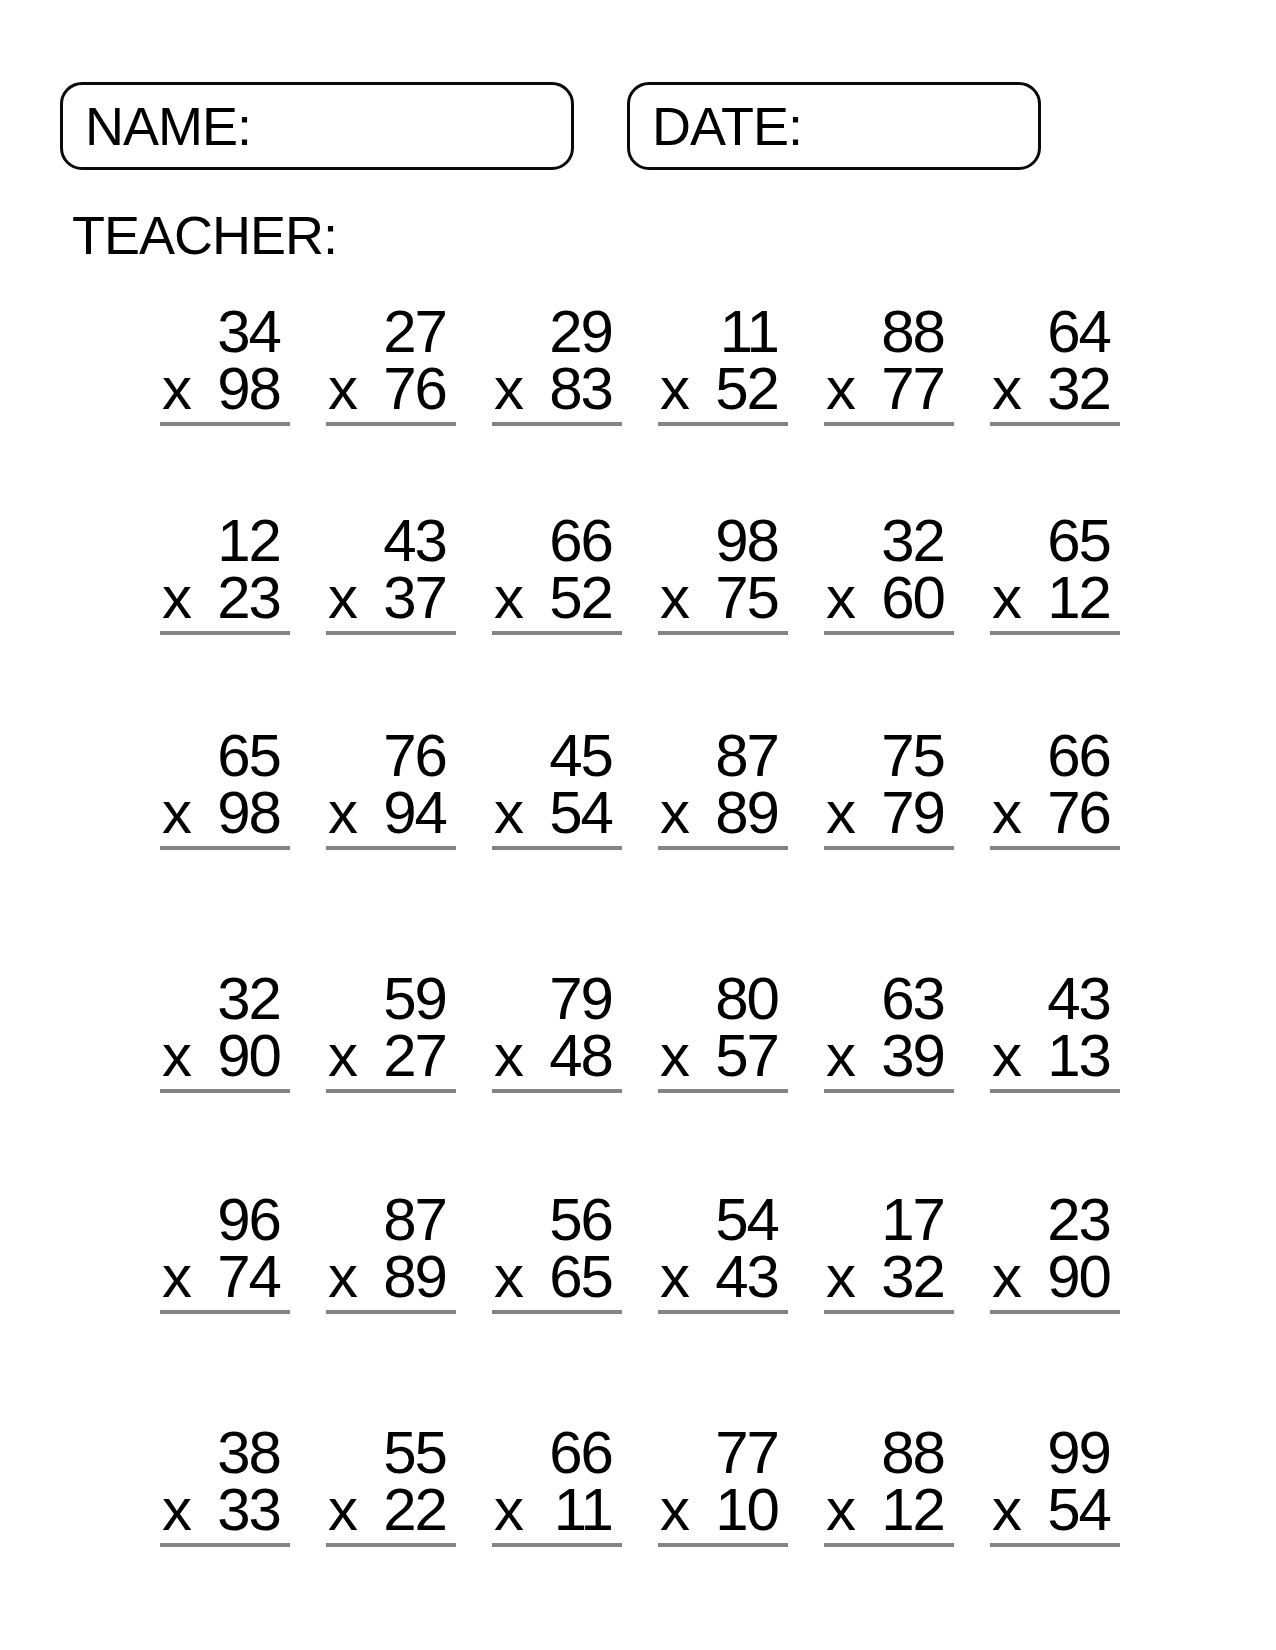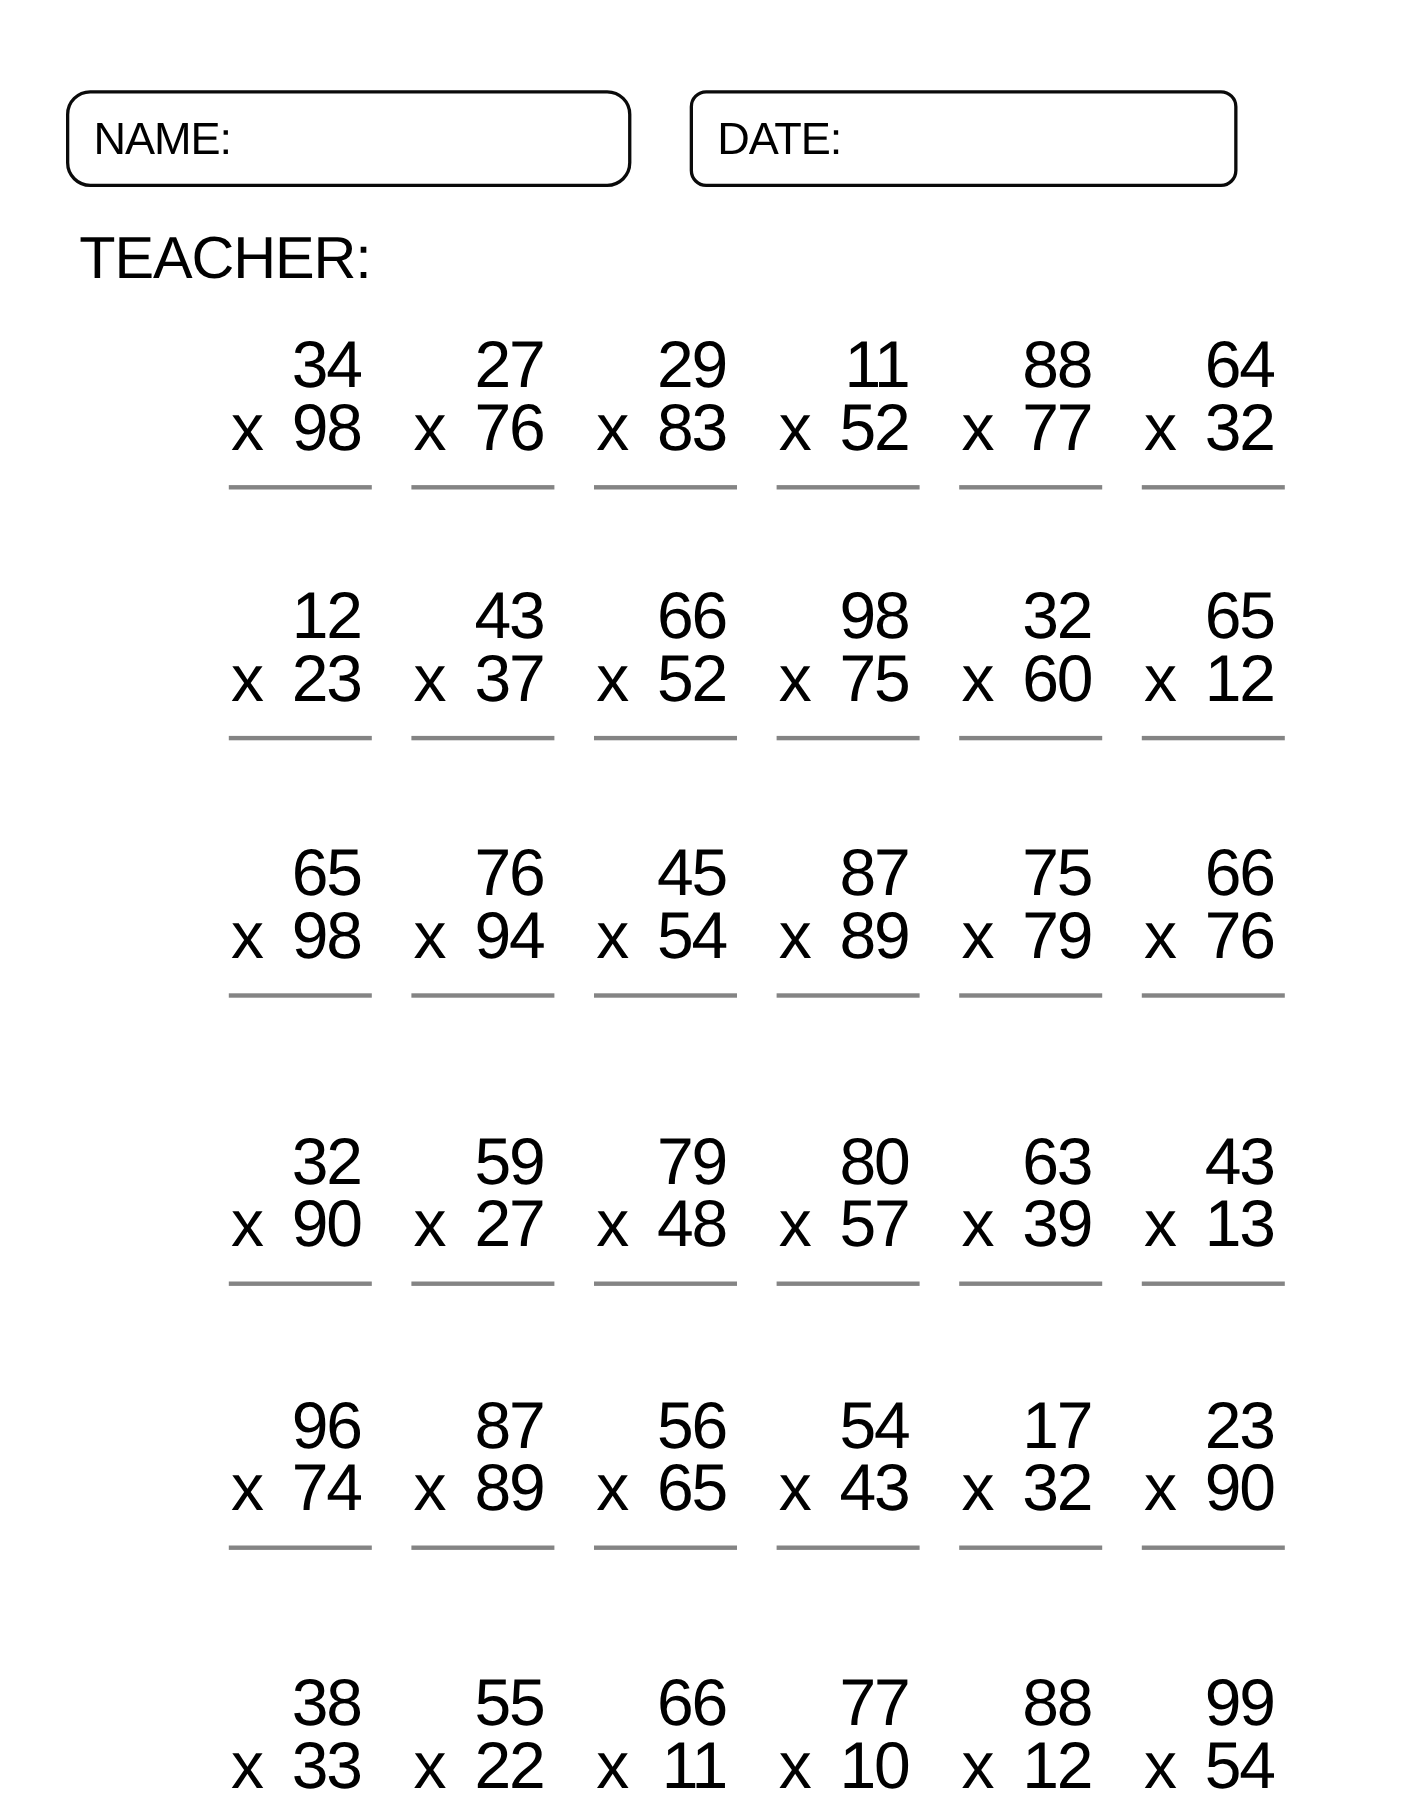--- a/index.html
+++ b/index.html
@@ -13,26 +13,26 @@
   }
   .sheet { position: relative; width: 1276px; height: 1650px; background: #ffffff; }
 
   
   .field-box {
     position: absolute; top: 82px; height: 88px;
     border: 3px solid #0a0a0a; border-radius: 22px;
     box-sizing: border-box;
     display: flex; align-items: center;
     padding-left: 22px;
-    font-size: 41px;
+    font-size: 54px;
     letter-spacing: -1px;
     background: #ffffff;
   }
   .name-box { left: 60px;  width: 514px; }
-  .date-box { left: 627px; width: 498px; border-radius: 15px; }
+  .date-box { left: 627px; width: 414px; }
 
   .sub-label {
     position: absolute; top: 204px;
     font-size: 54px; letter-spacing: -1px;
   }
   .teacher-label { left: 72px; }
   .score-label  { left: 628px; }
 
   
   .problems { position: absolute; left: 160px; top: 303px; }
@@ -44,25 +44,24 @@
   .prow-1 { margin-bottom: 86px; }
   .prow-2 { margin-bottom: 92px; }
   .prow-3 { margin-bottom: 120px; }
   .prow-4 { margin-bottom: 98px; }
   .prow-5 { margin-bottom: 110px; }
 
   .problem {
     box-sizing: border-box;
     width: 130px;
     border-bottom: 4px solid #848484;
-    padding-bottom: 24px;
+    padding-bottom: 5px;
     font-size: 60px;
     line-height: 0.95;
     letter-spacing: -2px;
-    margin-left: 48px;
   }
   .p-top  { text-align: right; padding-right: 10px; }
   .p-bottom {
     display: flex; justify-content: space-between; align-items: baseline;
     padding-right: 10px; padding-left: 2px;
   }
   .p-op  { }
   .p-num { }
 </style>
 </head>

